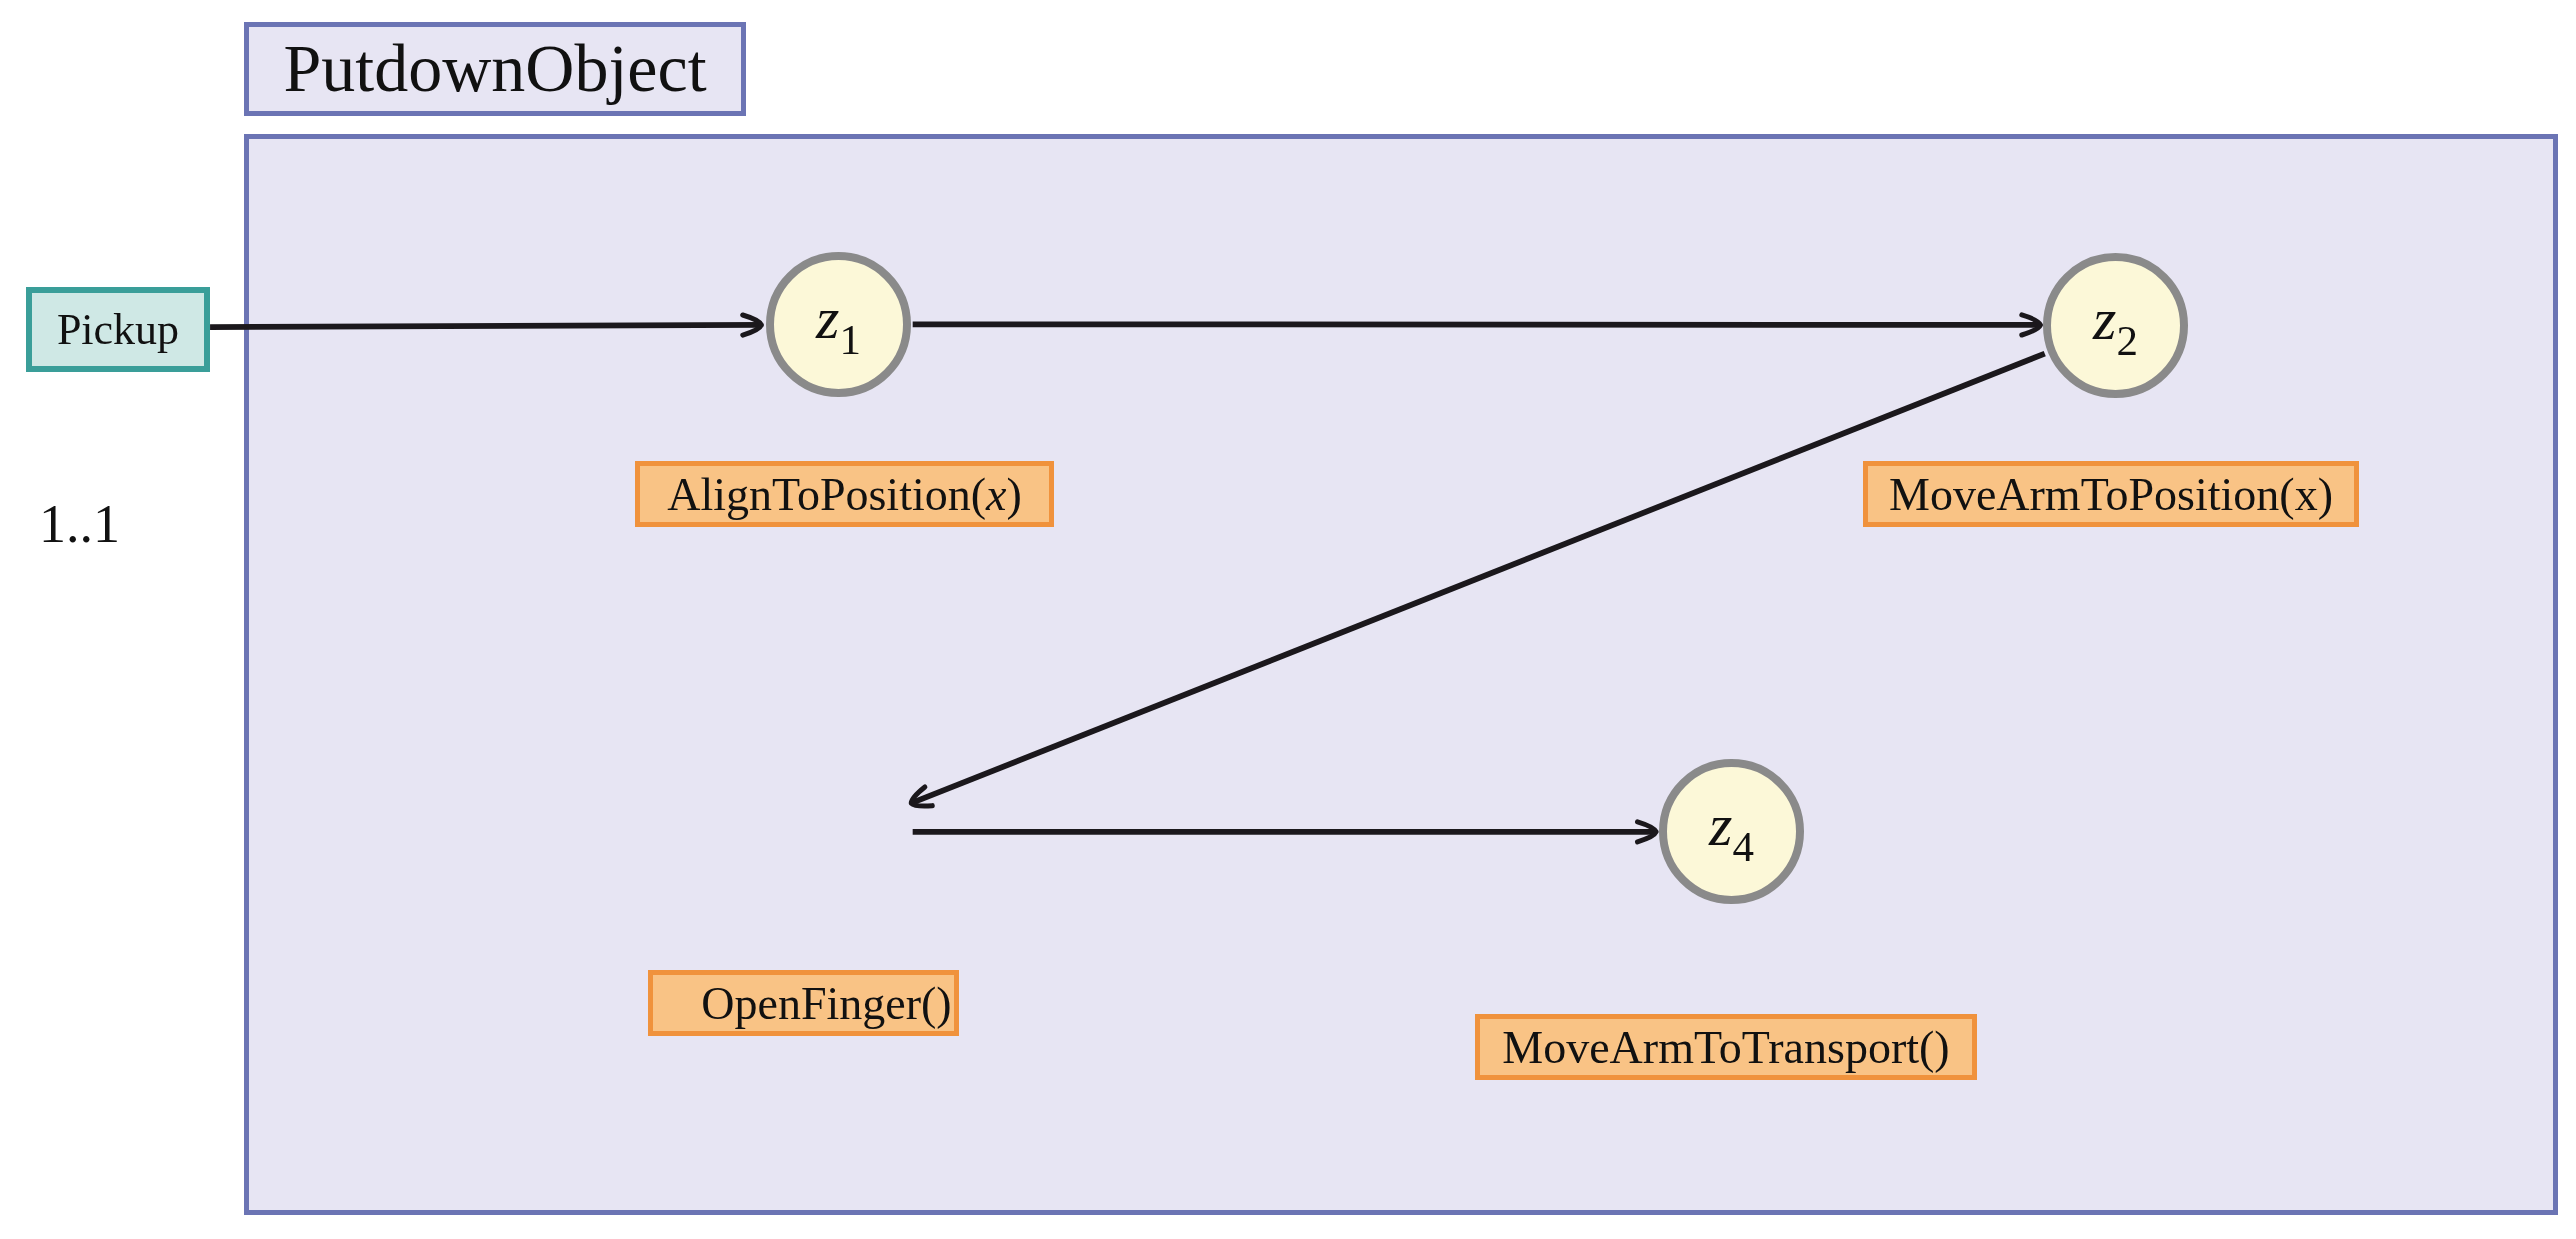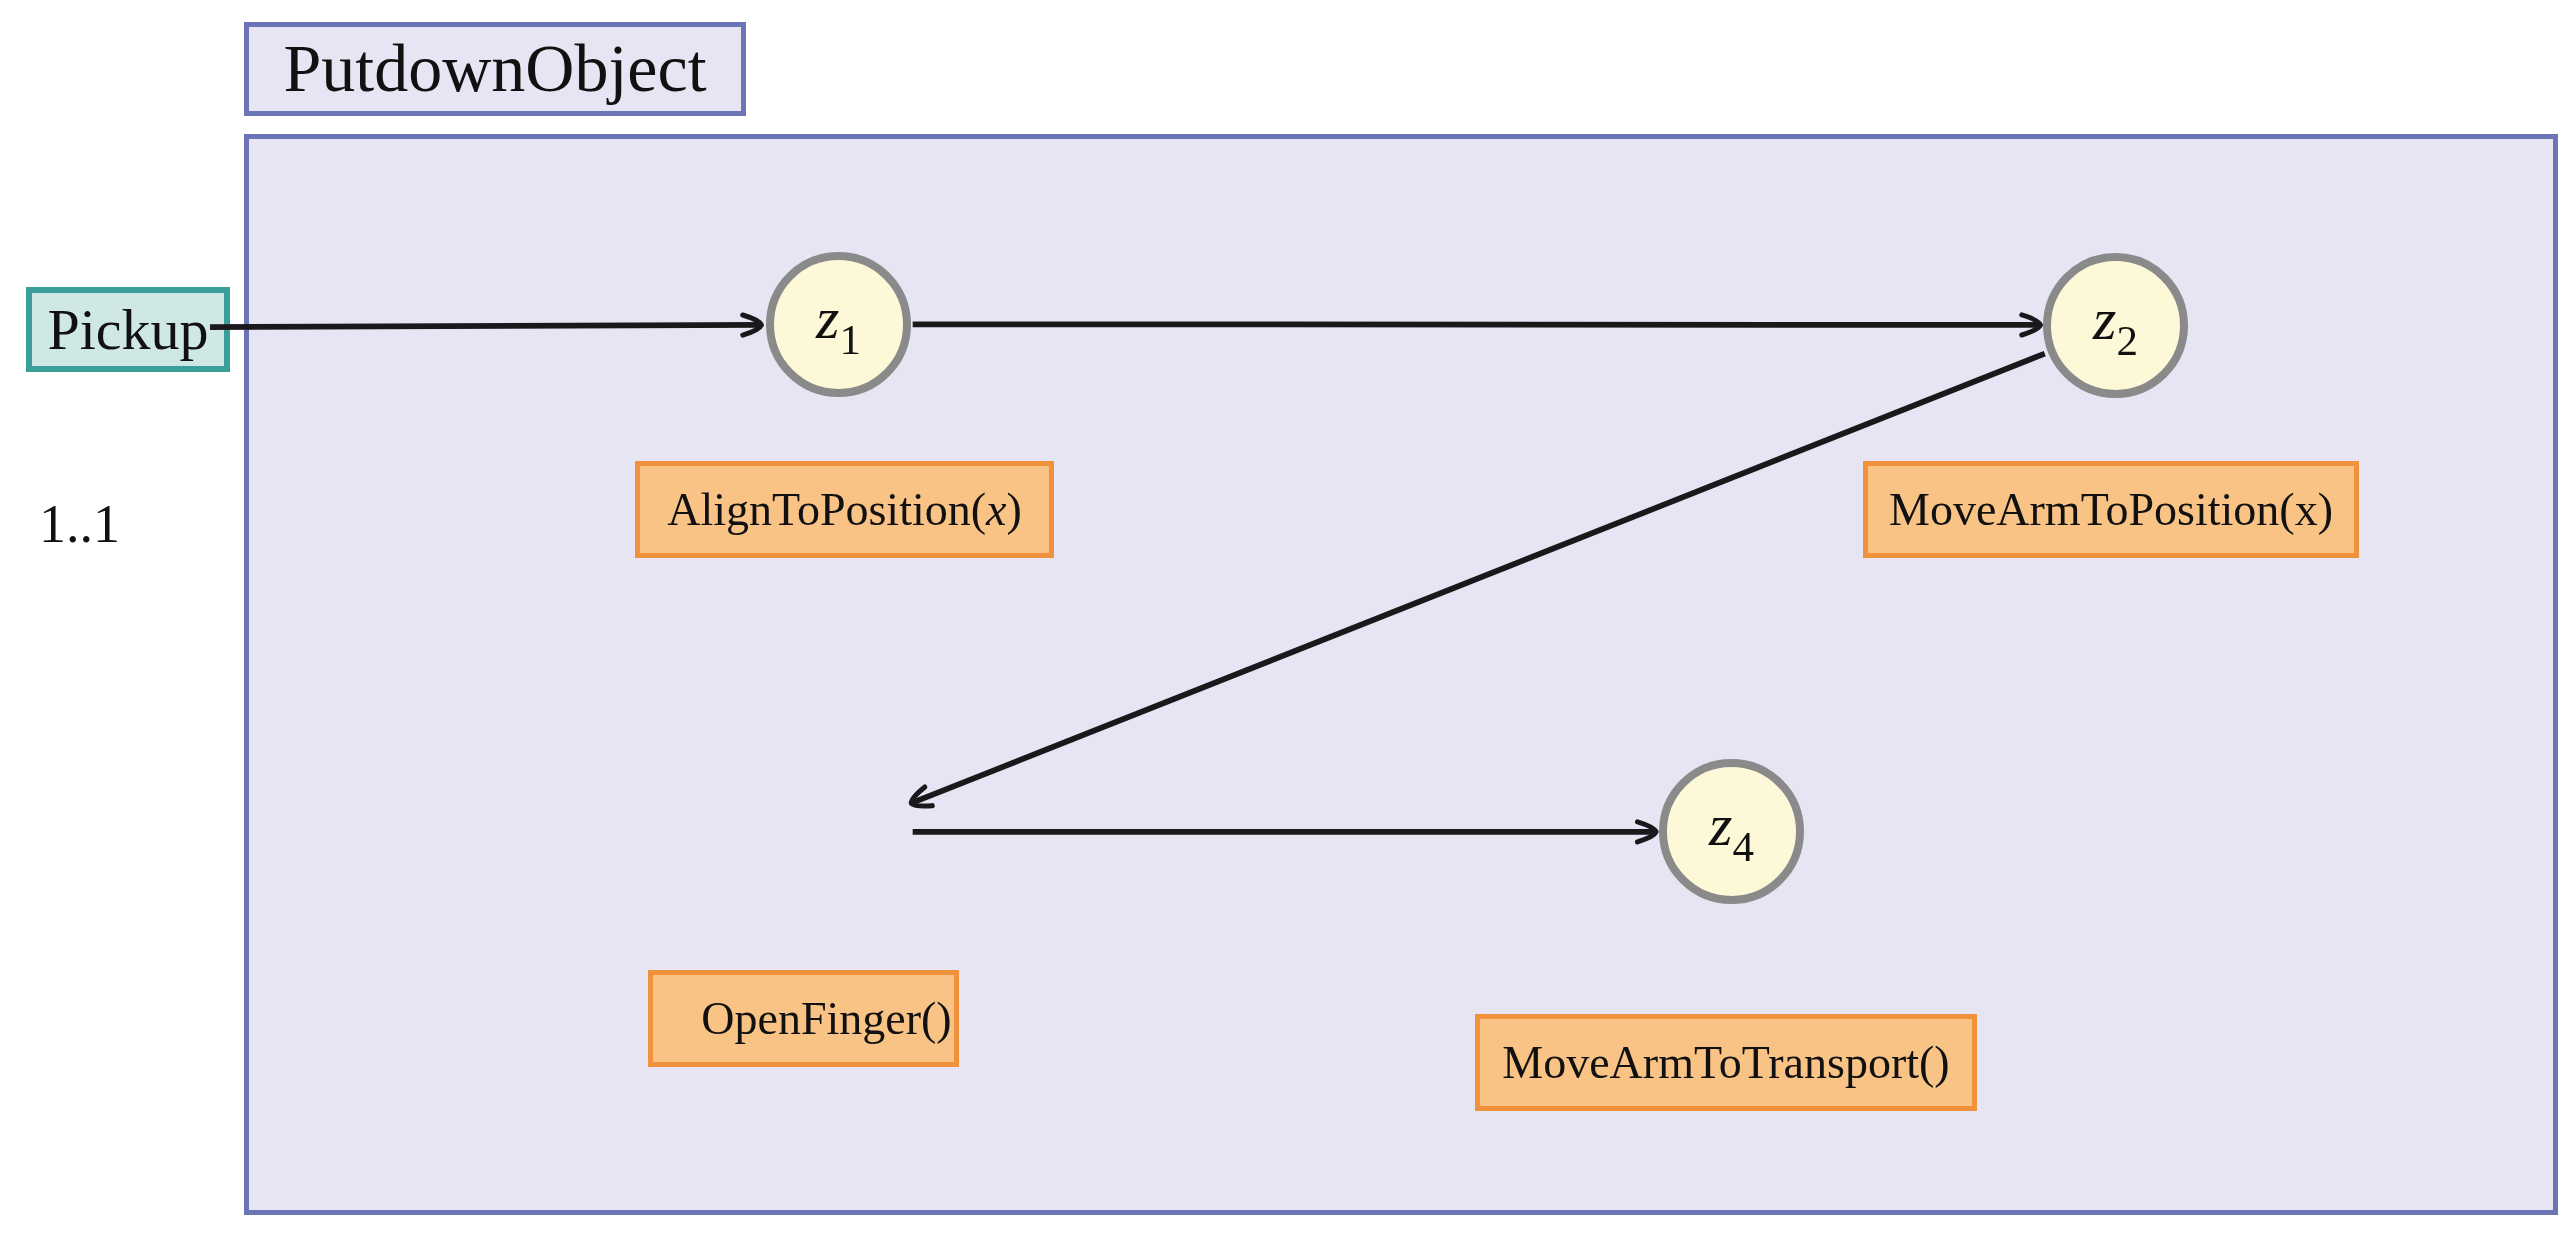--- a/index.html
+++ b/index.html
@@ -18,45 +18,45 @@
     position:absolute; left:244px; top:134px; width:2314px; height:1081px;
     background:var(--container-fill); border:5.7px solid var(--container-border);
   }
   .title-box {
     position:absolute; left:244px; top:21.5px; width:502px; height:94px;
     background:var(--container-fill); border:5.7px solid var(--container-border);
     display:flex; align-items:center; justify-content:center;
     font-size:68px; z-index:3;
   }
   .entry-box {
-    position:absolute; left:26px; top:287px; width:204px; height:85px;
+    position:absolute; left:26px; top:287px; width:184px; height:85px;
     background:var(--entry-fill); border:6.5px solid var(--entry-border);
     display:flex; align-items:center; justify-content:center;
-    font-size:58px; z-index:4;
+    font-size:44px; z-index:4;
   }
   .cardinality {
     position:absolute; left:39px; top:493px; font-size:54px; z-index:4;
   }
 
   svg.edges { position:absolute; left:0; top:0; z-index:5; pointer-events:none; }
   .edge-line { stroke:var(--edge-color); stroke-width:8; fill:none; }
   .arrowhead-path { stroke:var(--edge-color); stroke-width:7; fill:none;
                     stroke-linecap:round; stroke-linejoin:round; }
 
   .node {
     position:absolute; width:145px; height:145px; border-radius:50%;
     background:var(--node-fill); border:8.6px solid var(--node-border);
     display:flex; align-items:center; justify-content:center; z-index:6;
   }
   .zlab { font-size:60px; line-height:1; white-space:nowrap; }
   .zlab i { font-style:italic; }
   .zlab sub { font-size:43px; font-style:normal; vertical-align:-16px; line-height:1; }
 
   .action-box {
-    position:absolute; height:97px;
+    position:absolute; height:66px;
     background:var(--action-fill); border:5.7px solid var(--action-border);
     display:flex; align-items:center; justify-content:center;
     font-size:46px; white-space:nowrap; z-index:6;
   }
   .arg { font-style:normal; }
   .arg.italic { font-style:italic; }
 
   #a1 { left:635px;  top:461px; width:419px; }
   #a2 { left:1863px; top:461px; width:496px; }
   #a3 { left:648px;  top:970px; width:311px;padding-left:46px; }

